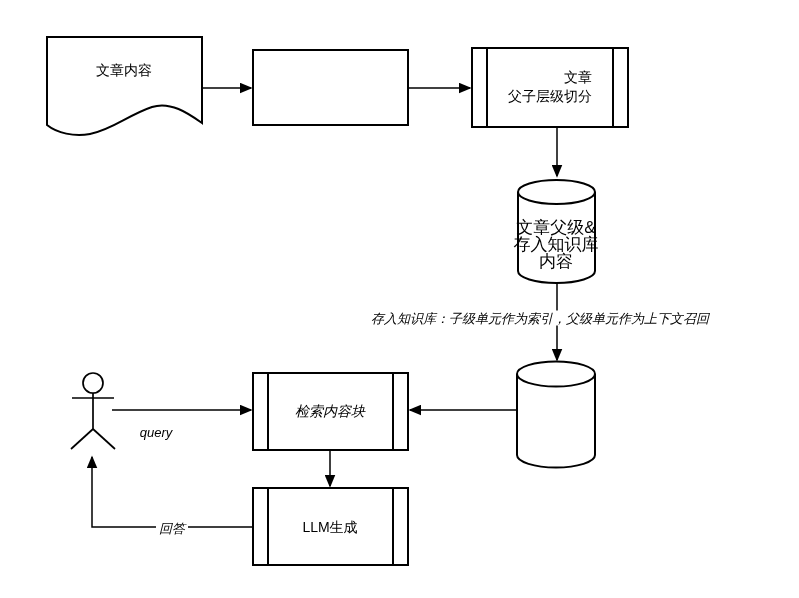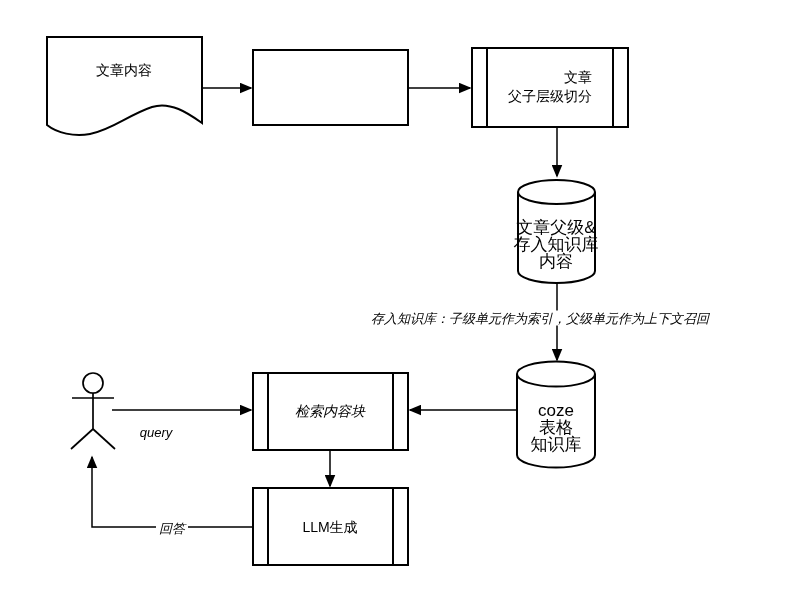--- a/index.html
+++ b/index.html
@@ -90,25 +90,20 @@
     <span class="ln">文章</span>
     <span class="ln">父子层级切分</span>
   </div>
 
   <div class="lbl cyl-lbl" style="left:556px;top:244px;">
     <span class="ln">文章父级&amp;</span>
     <span class="ln">存入知识库</span>
     <span class="ln">内容</span>
   </div>
 
-  <div class="lbl cyl-lbl" style="left:556px;top:427px;">
-    <span class="ln">coze</span>
-    <span class="ln">表格</span>
-    <span class="ln">知识库</span>
-  </div>
 
   <div class="lbl" style="left:330px;top:411px;font-style:italic;">检索内容块</div>
 
   <div class="lbl" style="left:330px;top:527px;">LLM生成</div>
 
   <div class="edge-lbl" style="left:540px;top:318px;">存入知识库：子级单元作为索引，父级单元作为上下文召回</div>
 
   <div class="edge-lbl" style="left:156px;top:432px;">query</div>
 
   <div class="edge-lbl" style="left:172px;top:528px;">回答</div>

